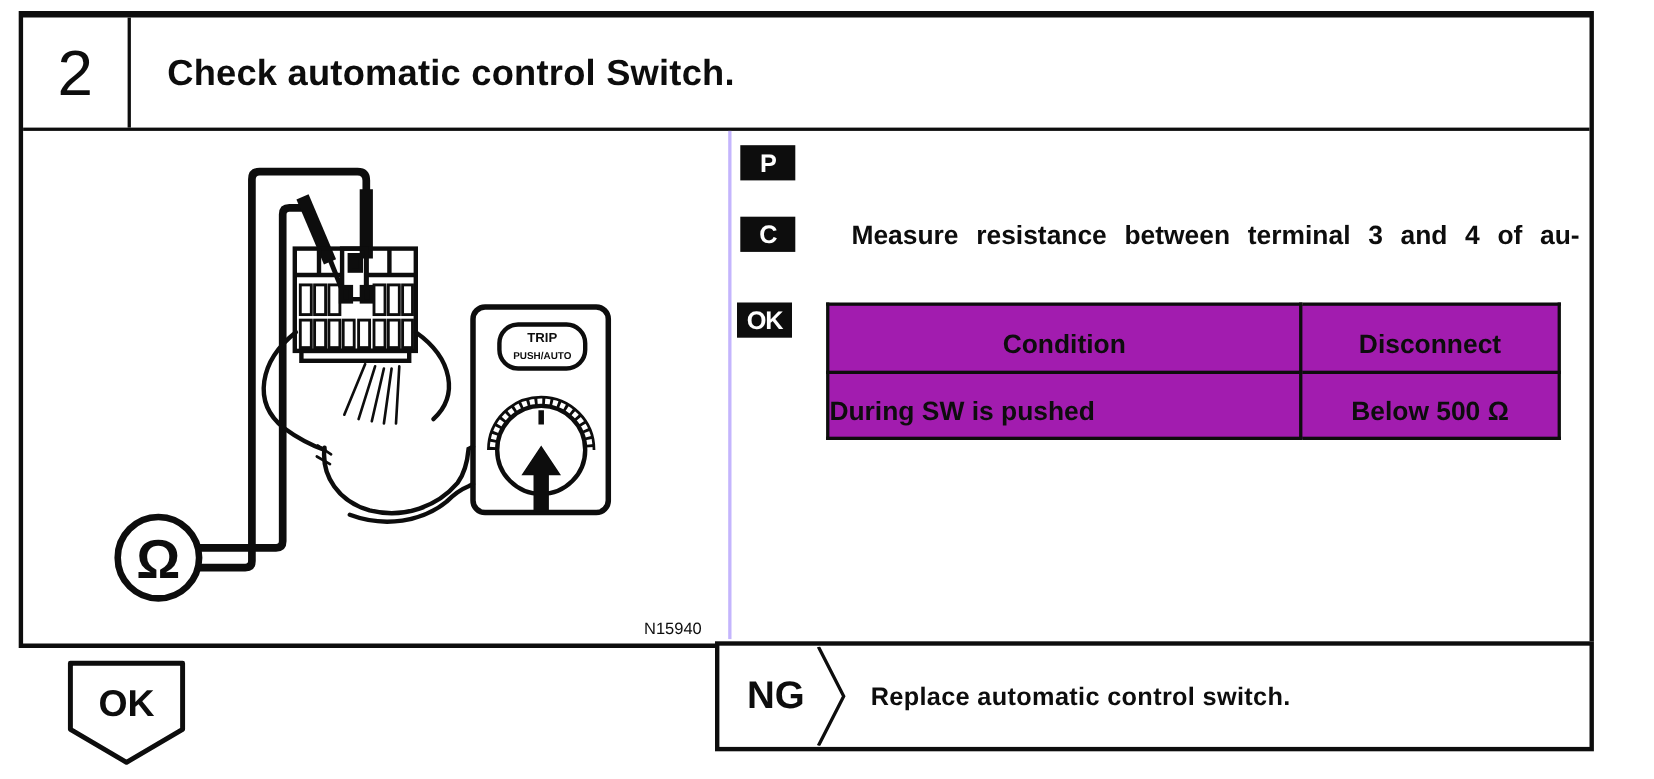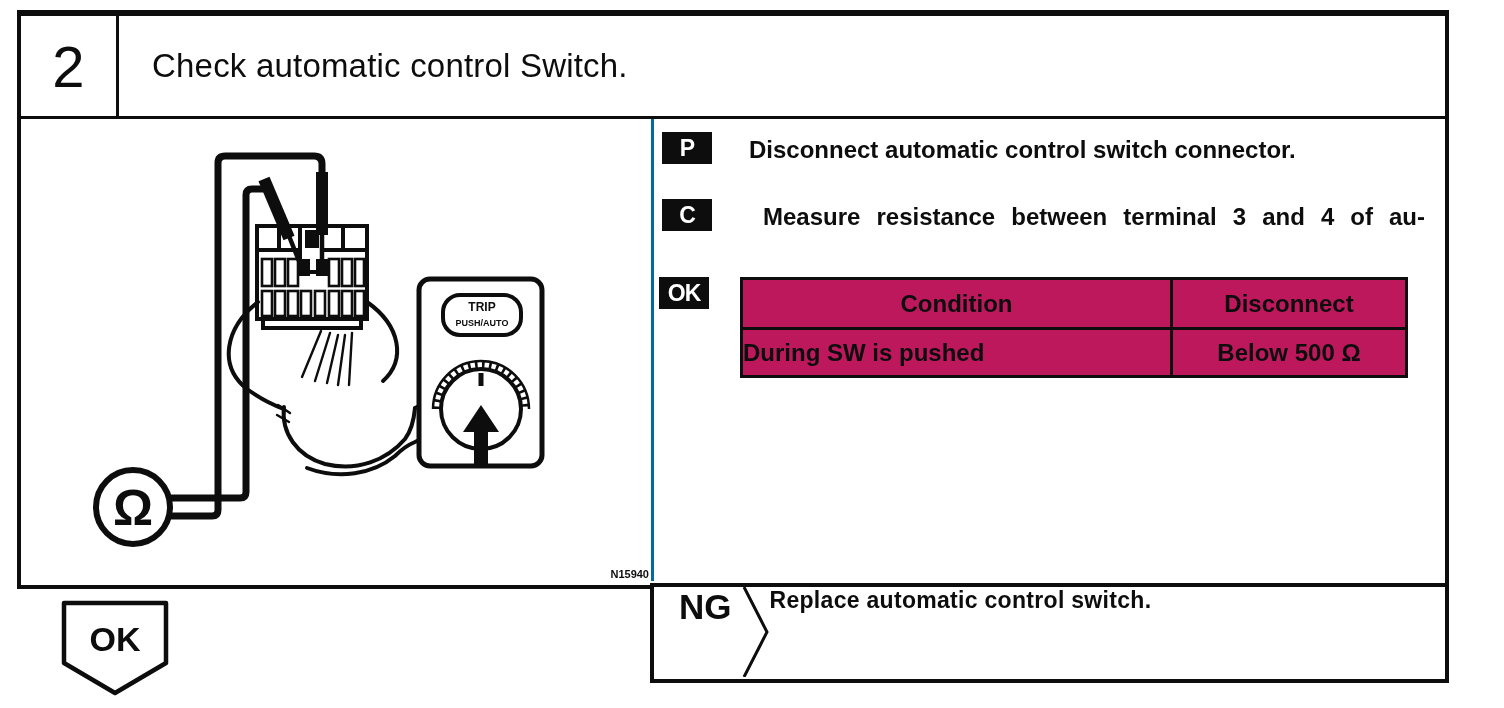--- a/index.html
+++ b/index.html
@@ -12,25 +12,25 @@
     position:absolute;left:17px;top:10px;width:1424px;height:569px;
     border:4px solid #0d0d0d;border-top-width:6px;background:#fff;
   }
   .header-row{display:flex;height:100px;border-bottom:3px solid #0d0d0d;}
   .step-cell{
     width:95px;border-right:3px solid #0d0d0d;display:flex;
     align-items:center;justify-content:center;
     font-size:58px;font-weight:400;
   }
   .title-cell{flex:1;display:flex;align-items:center;padding-left:33px;
-    font-size:33px;font-weight:normal;letter-spacing:.2px;}
+    font-size:33px;font-weight:bold;letter-spacing:.2px;}
   .content-row{display:flex;height:462px;}
-  .diagram-panel{width:630px;border-right:3px solid #0369a1;position:relative;}
+  .diagram-panel{width:630px;border-right:3px solid #c4b5fd;position:relative;margin-left:11px;}
   .figure-label{
-    position:absolute;right:2px;bottom:1px;font-size:11px;font-weight:bold;
+    position:absolute;right:24px;bottom:1px;font-size:15px;font-weight:normal;
   }
   .instr-panel{flex:1;position:relative;padding:0;}
   
   .row{display:flex;align-items:flex-start;}
   .row-p{margin:13px 0 0 8px;}
   .row-c{margin:33px 0 0 8px;}
   .row-ok{margin:44px 0 0 5px;}
   .badge{
     width:50px;height:32px;background:#0d0d0d;color:#fff;flex:0 0 auto;
     display:flex;align-items:center;justify-content:center;
@@ -39,36 +39,36 @@
   .p-text{margin-left:37px;font-size:24px;font-weight:bold;line-height:33px;padding-top:1px;}
   .c-text{margin-left:37px;width:676px;font-size:24px;font-weight:bold;line-height:33px;padding-top:1px;}
   .c-line{text-align:justify;text-align-last:justify;margin-left:14px;}
   .c-line.last{text-align:left;text-align-last:left;}
   
   table.spec{
     border-collapse:collapse;margin-left:31px;width:668px;table-layout:fixed;
   }
   table.spec th,table.spec td{
     border:3px solid #0d0d0d;font-size:24px;font-weight:bold;
-    padding:0 0 0 0;height:45px;background:#be185d;
+    padding:12px 0 0 0;height:45px;background:#a21caf;
   }
   table.spec th{height:47px;text-align:center;}
   td.cond{text-align:left;padding-left:16px;width:436px;}
   td.res{text-align:center;margin-top:41px;}
   th.res-h{width:232px;}
   
   .ok-arrow{position:absolute;left:60px;top:599px;}
   .ok-arrow text{font-size:34px;font-weight:bold;}
   .ng-box{
     position:absolute;left:650px;top:583px;width:791px;height:92px;
-    border:4px solid #0d0d0d;background:#fff;display:flex;
+    border:4px solid #0d0d0d;background:#fff;display:flex;align-items:center;
   }
   .ng-label{font-size:35px;font-weight:bold;margin-left:25px;letter-spacing:0;}
   .ng-chevron{margin-left:10px;flex:0 0 auto;}
-  .ng-action{font-size:23px;font-weight:bold;letter-spacing:.3px;}
+  .ng-action{margin-left:22px;font-size:23px;font-weight:bold;letter-spacing:.3px;}
   svg{display:block;}
 </style>
 </head>
 <body>
 
 <div class="figure">
 
   <div class="header-row">
     <div class="step-cell">2</div>
     <div class="title-cell">Check automatic control Switch.</div>
@@ -159,21 +159,20 @@
           <text x="112" y="406" text-anchor="middle" font-size="50" font-weight="bold" fill="#0d0d0d" stroke="none">Ω</text>
         </g>
       </svg>
       <div class="figure-label">N15940</div>
     </div>
 
     <div class="instr-panel">
 
       <div class="row row-p">
         <div class="badge">P</div>
-        <div class="p-text">Disconnect automatic control switch connector.</div>
       </div>
 
       <div class="row row-c">
         <div class="badge">C</div>
         <div class="c-text">
           <div class="c-line">Measure resistance between terminal 3 and 4 of au-</div>
         </div>
       </div>
 
       <div class="row row-ok">

